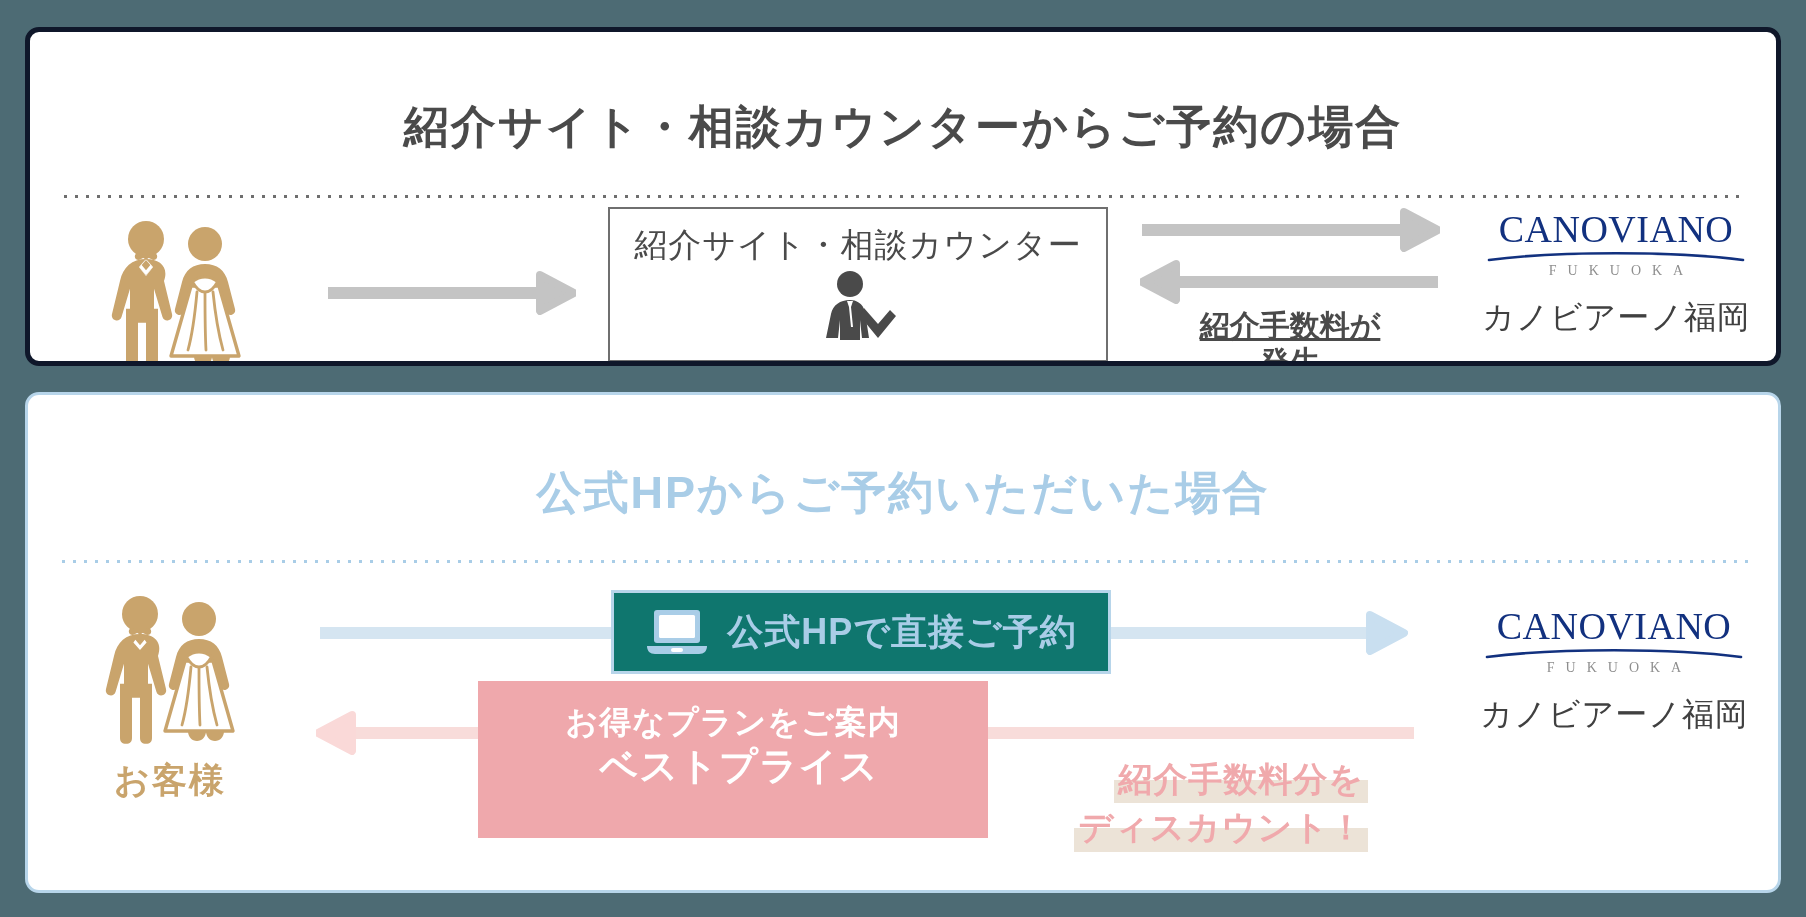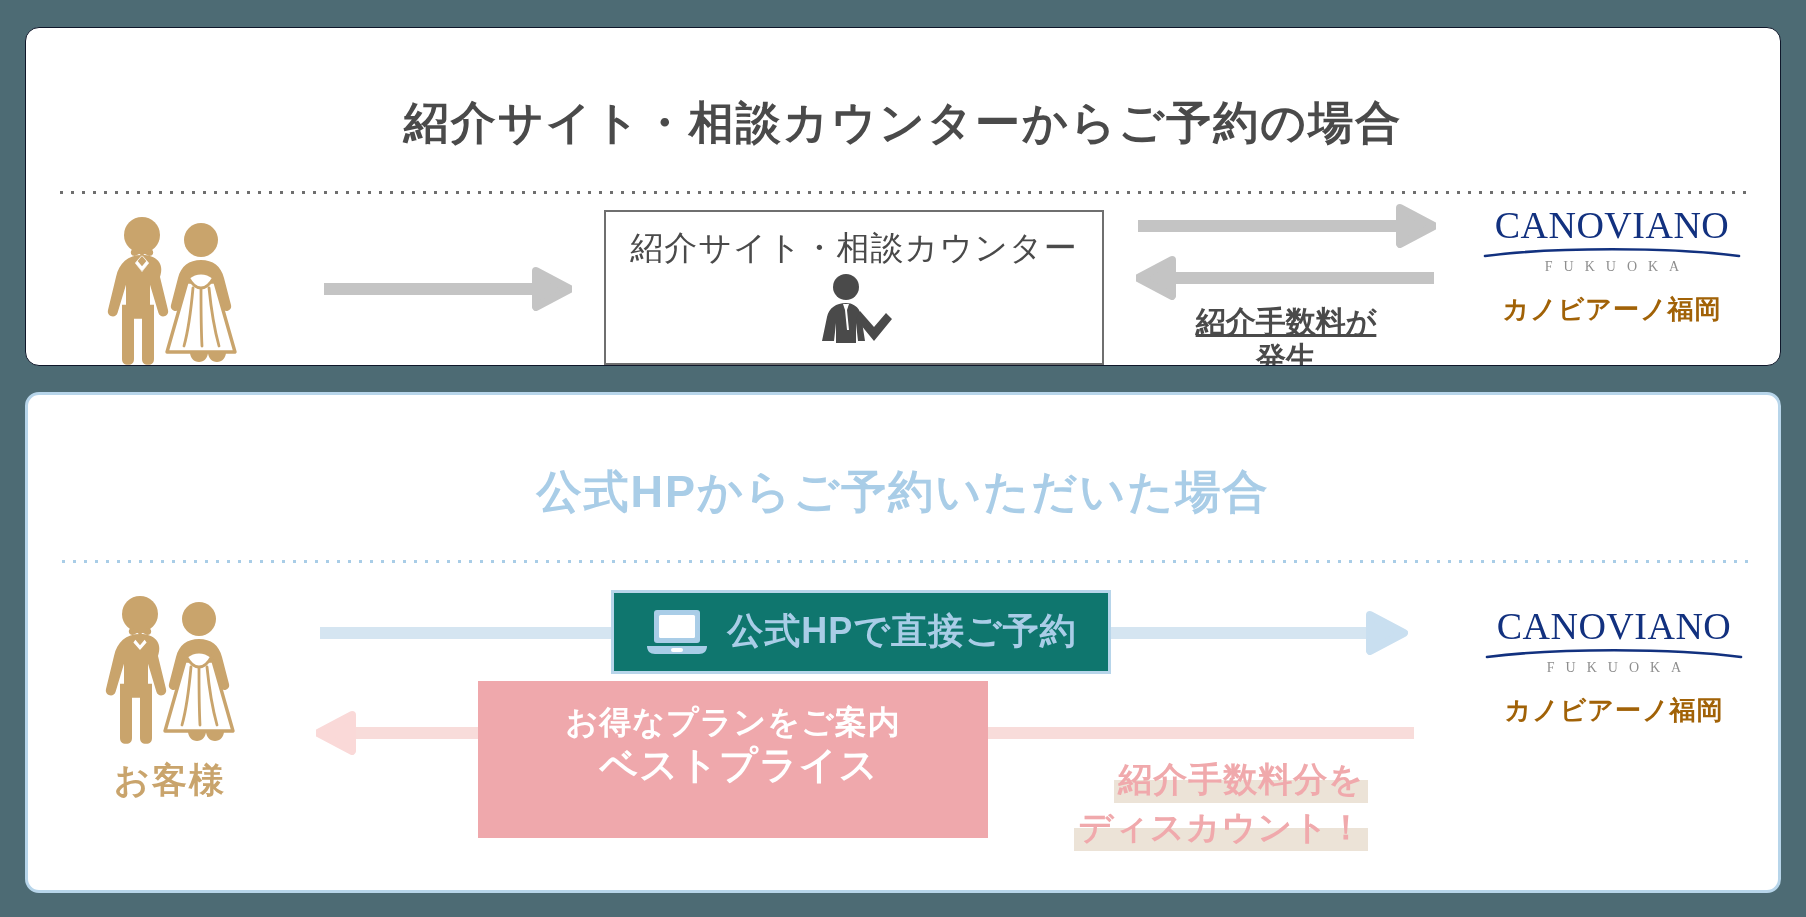--- a/index.html
+++ b/index.html
@@ -28,21 +28,21 @@
   
   .panel {
     position: relative;
     background: #ffffff;
     border-radius: 14px;
     box-sizing: border-box;
     overflow: hidden;
   }
   .panel-top {
     height: 373px;
-    border: 1px solid #0f172a;
+    border: 5px solid #0f172a;
   }
   .panel-bottom {
     height: 551px;
     border: 3px solid #b7d5ea;
   }
 
   
   .panel-title {
     text-align: center;
     font-weight: bold;
@@ -108,23 +108,23 @@
   }
   .venue-sub {
     color: #8e8e8e;
     font-family: "Liberation Serif", "DejaVu Serif", serif;
     font-size: 14px;
     letter-spacing: 11px;
     text-indent: 11px;
     margin-top: 1px;
   }
   .venue-jp {
-    color: #a16207;
-    font-size: 26px;
-    font-weight: bold;
+    color: #404040;
+    font-size: 32px;
+    font-weight: normal;
     letter-spacing: 1px;
     margin-top: 17px;
   }
 
   
   .agent-box {
     position: absolute;
     box-sizing: border-box;
     border: 2px solid #6f6f6f;
     background: #ffffff;
@@ -255,21 +255,21 @@
           <path d="M91.4 61.6c3.2 6 8 10.4 12.6 10.4s9.4-4.4 12.6-10.4c-3.8-3-8-4.6-12.6-4.6s-8.8 1.6-12.6 4.6z" fill="#ffffff" stroke="#c9a46c" stroke-width="3" stroke-linejoin="round"></path>
         </svg>
         <div class="customer-label">お客様</div>
       </div>
 
       <svg class="arrow" style="left:296px; top:73px;" width="250" height="44" viewBox="0 0 250 44">
         <path d="M2 16h212v12H2z" fill="#c4c4c4"></path>
         <path d="M214 4l34 18-34 18z" fill="#c4c4c4" stroke="#c4c4c4" stroke-width="8" stroke-linejoin="round"></path>
       </svg>
 
-      <div class="agent-box" style="left:578px; top:16px; width:500px; height:155px;">
+      <div class="agent-box" style="left:578px; top:9px; width:500px; height:155px;">
         <div class="agent-box-label">紹介サイト・相談カウンター</div>
         <svg width="76" height="70" viewBox="0 0 76 70" style="margin-top:2px">
           <g fill="#4a4a4a">
             <circle cx="30" cy="14" r="13"></circle>
             <path d="M30 30c-10 0-17 5-19 14l-5 24h12l2-18v20h20V50l2 18h7l-4-26c-2-9-9-12-15-12z"></path>
             <path d="M27 31h6l-2 6 2 20h-2l-2-20z" fill="#ffffff"></path>
             <path d="M44 38l14 16 12-14 6 6-18 22-18-22z"></path>
           </g>
         </svg>
       </div>

